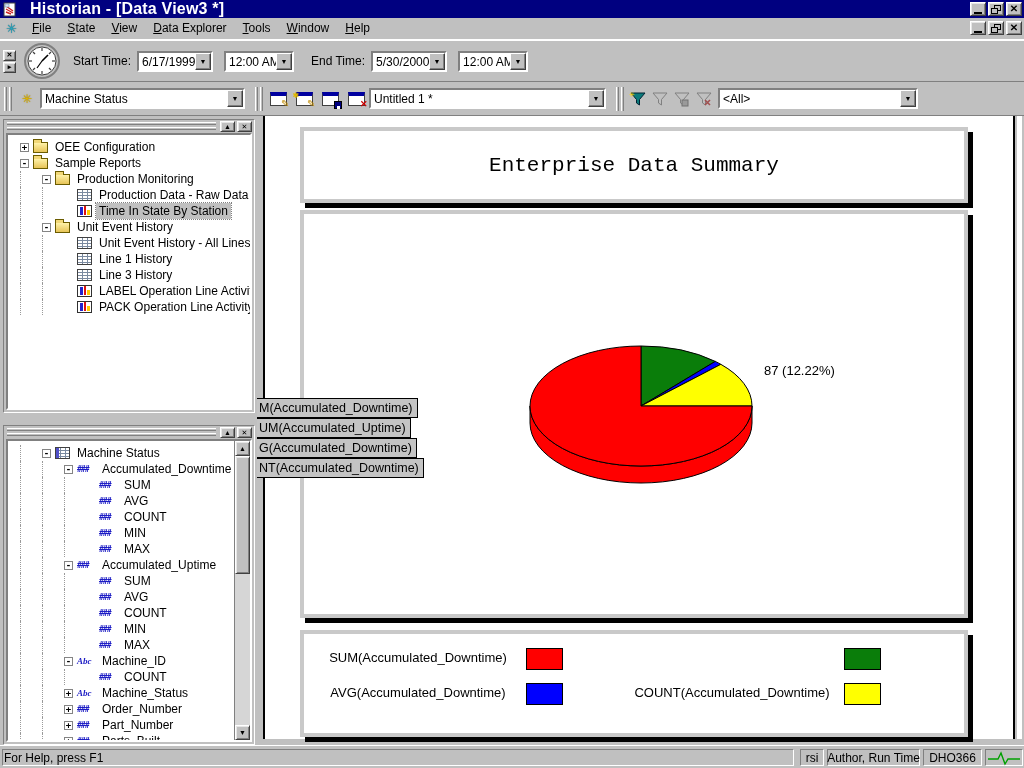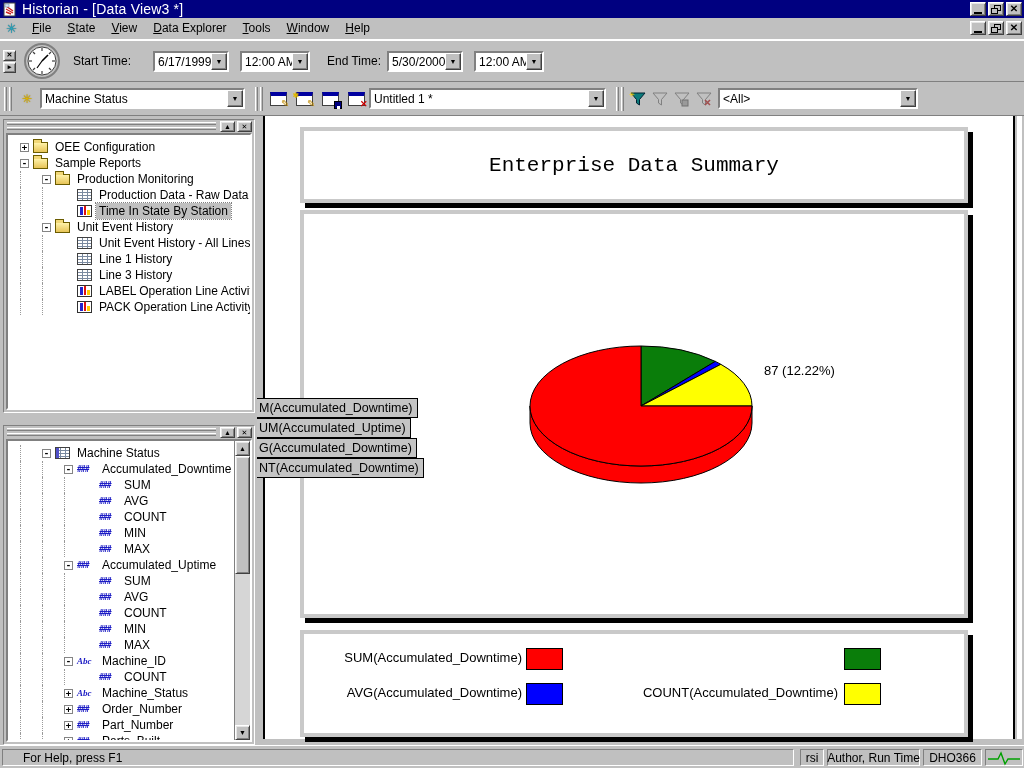--- a/index.html
+++ b/index.html
@@ -2,21 +2,21 @@
 <html><head>
 <meta charset="utf-8">
 <style>
   *{margin:0;padding:0;box-sizing:border-box}
   html,body{width:1024px;height:768px}
   body{position:relative;background:#c0c0c0;font-family:"Liberation Sans",sans-serif;font-size:12px;overflow:hidden;color:#000}
   .btn95{background:#c0c0c0;border:1px solid;border-color:#fff #404040 #404040 #fff;box-shadow:inset 1px 1px 0 #e6e6e6,inset -1px -1px 0 #808080;display:flex;align-items:center;justify-content:center;cursor:default}
 
   
   .titlebar{position:absolute;left:0;top:0;width:1024px;height:18px;background:#000080;display:flex;align-items:center}
-  .titlebar .ttext{color:#fff;font-weight:normal;font-size:14px;margin-left:4px;letter-spacing:.2px}
+  .titlebar .ttext{color:#fff;font-weight:bold;font-size:16px;margin-left:12px;letter-spacing:.2px}
   .appicon{width:16px;height:15px;margin-left:2px;flex:none}
   .winbtns{position:absolute;right:2px;top:2px;display:flex;gap:2px}
   .wbtn{width:16px;height:14px;font-size:9px;line-height:1;position:relative}
   .mingl{display:block;width:8px;height:2px;background:#000;margin-top:7px}
   .resgl{position:relative;display:block;width:10px;height:9px}
   .resgl i{position:absolute;border:1px solid #000;background:#c0c0c0}
   .resgl .a{left:3px;top:0;width:7px;height:6px}
   .resgl .b{left:0;top:3px;width:7px;height:6px}
   .closegl{font-weight:bold;font-size:10px}
 
@@ -91,31 +91,31 @@
   .page-strip{position:absolute;left:1017px;top:116px;width:5px;height:623px;background:#fff}
   .rbox{position:absolute;background:#fff;border:4px solid #c9c9c9;box-shadow:5px 5px 0 #000}
   .titlebox{left:300px;top:127px;width:668px;height:76px;display:flex;align-items:center;justify-content:center}
   .report-title{font-family:Liberation Mono, monospace;font-size:21px}
   .chartbox{left:300px;top:210px;width:668px;height:408px}
   .legendbox{left:300px;top:630px;width:668px;height:107px}
   .pie-svg{position:absolute;left:506px;top:330px}
   .pie-label{position:absolute;left:764px;top:363px;font-size:13px;white-space:nowrap}
   .slab{position:absolute;left:257px;height:20px;background:#c4c4c4;border:1px solid #000;border-left:none;padding:2px 4px 0 2px;font-size:12.5px;white-space:nowrap;z-index:6}
   .s0{top:398px}.s1{top:418px}.s2{top:438px}.s3{top:458px}
-  .legend-label{position:absolute;font-size:13px;text-align:right;white-space:nowrap}
+  .legend-label{position:absolute;font-size:13px;text-align:center;white-space:nowrap}
   .swatch{position:absolute;width:37px;height:22px;border:1px solid #000}
   .ll0{left:10px;top:16px;width:208px}.sw0{left:222px;top:14px}
   .ll1{left:322px;top:16px;width:212px}.sw1{left:540px;top:14px}
   .ll2{left:10px;top:51px;width:208px}.sw2{left:222px;top:49px}
   .ll3{left:322px;top:51px;width:212px}.sw3{left:540px;top:49px}
 
   
   .statusbar{position:absolute;left:0;top:745px;width:1024px;height:23px;border-top:1px solid #fff}
   .scell{position:absolute;top:3px;height:17px;border:1px solid;border-color:#808080 #fff #fff #808080;font-size:12px;display:flex;align-items:center;justify-content:center;white-space:nowrap}
-  .smsg{left:2px;width:792px;justify-content:flex-start;padding-left:20px}
+  .smsg{left:2px;width:792px;justify-content:flex-start;padding-left:1px}
   .c0{left:800px;width:24px}.c1{left:827px;width:93px}.c2{left:923px;width:59px}.c3{left:985px;width:38px}
 </style>
 </head>
 <body>
 
 <div class="titlebar">
   <svg class="appicon" viewBox="0 0 16 15">
     <rect x="2" y="1" width="11" height="13" fill="#fff" stroke="#404040"></rect>
     <path d="M4 4 L11 9 M4 7 L11 11 M4 10 L9 12" stroke="#cc2222" stroke-width="1.4" fill="none"></path>
     <rect x="3" y="2" width="4" height="3" fill="#d8e6f4" stroke="#7090b0" stroke-width="0.6"></rect>
@@ -177,21 +177,21 @@
         <line x1="29" y1="19" x2="32" y2="19"></line>
       <line x1="10" y1="10" x2="12" y2="12"></line>
         <line x1="26" y1="26" x2="28" y2="28"></line>
       <line x1="28" y1="10" x2="26" y2="12"></line>
         <line x1="12" y1="26" x2="10" y2="28"></line>
     </g>
     <line x1="19" y1="19" x2="25" y2="13" stroke="#000" stroke-width="1.6"></line>
     <line x1="19" y1="19" x2="14" y2="26" stroke="#000" stroke-width="1.2"></line>
   </svg>
   <span class="tlabel95">Start Time:</span>
-  <span class="combo w76" style="margin-left:22px">
+  <span class="combo w76" style="margin-left:6px">
     <span class="val">6/17/1999</span>
     <span class="dd">▼</span>
   </span>
   <span class="combo w70" style="margin-left:11px">
     <span class="val">12:00 AM</span>
     <span class="dd">▼</span>
   </span>
   <span class="tlabel95" style="margin-left:17px">End Time:</span>
   <span class="combo w76" style="margin-left:6px">
     <span class="val">5/30/2000</span>

